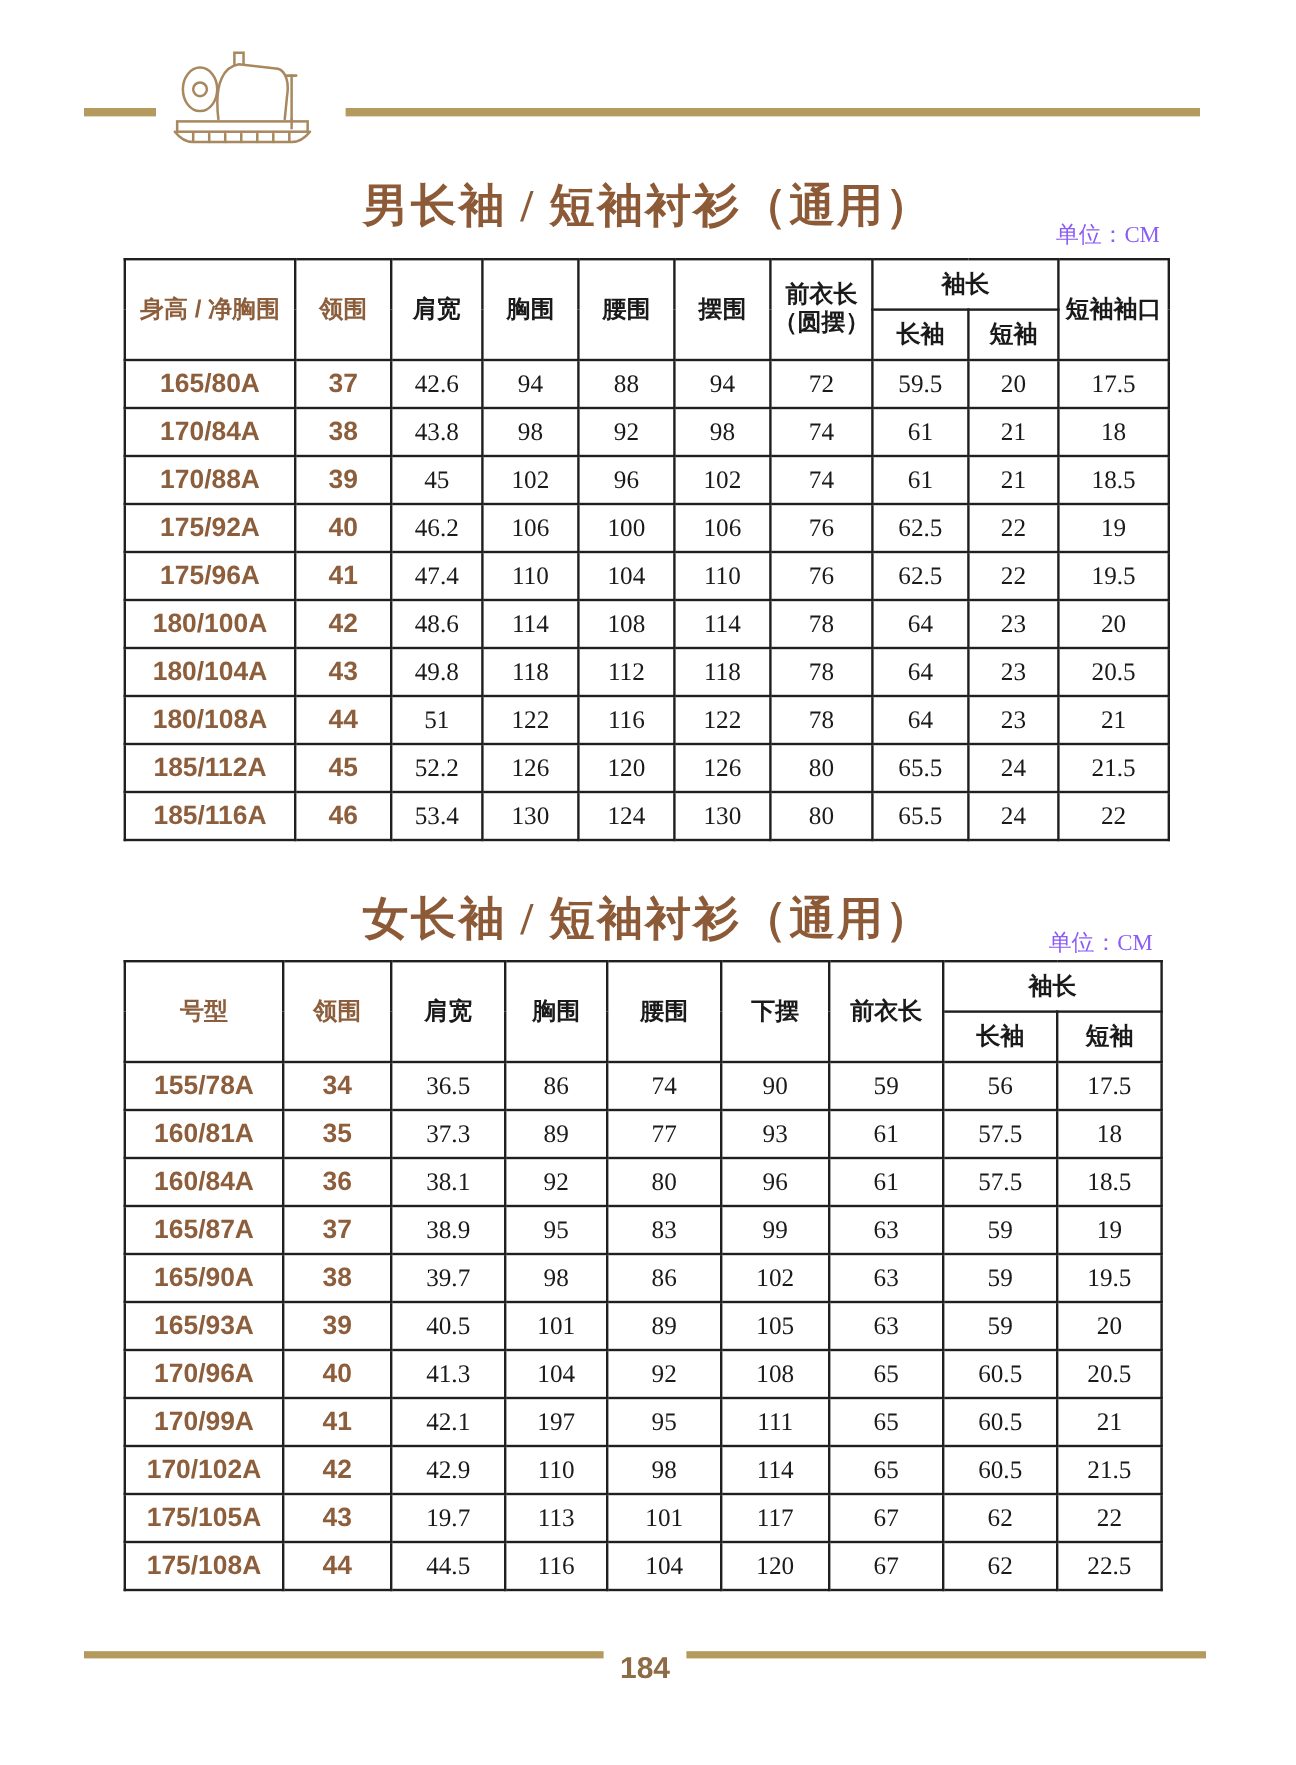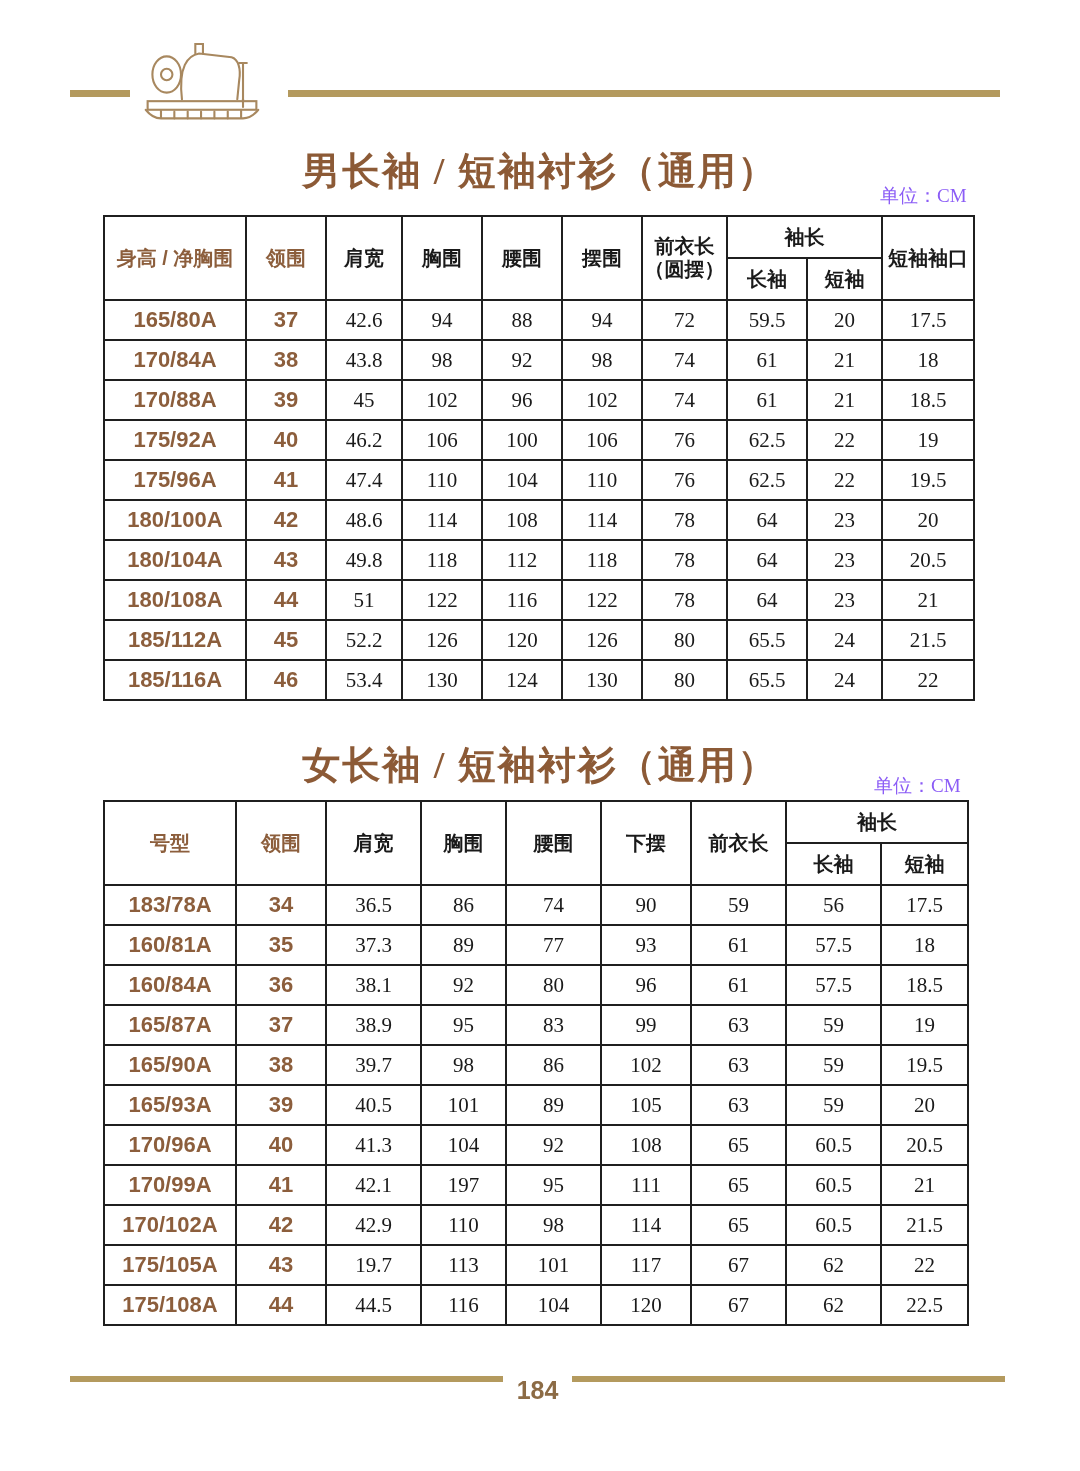--- a/index.html
+++ b/index.html
@@ -272,21 +272,21 @@
       <th rowspan="2">前衣长</th>
       <th colspan="2">袖长</th>
     </tr>
     <tr>
       <th>长袖</th>
       <th>短袖</th>
     </tr>
   </thead>
   <tbody>
       <tr>
-        <td class="brown-cell">183/78A</td>
+        <td class="brown-cell">155/78A</td>
         <td class="brown-cell">34</td>
         <td>36.5</td>
         <td>86</td>
         <td>74</td>
         <td>90</td>
         <td>59</td>
         <td>56</td>
         <td>17.5</td>
       </tr>
       <tr>

